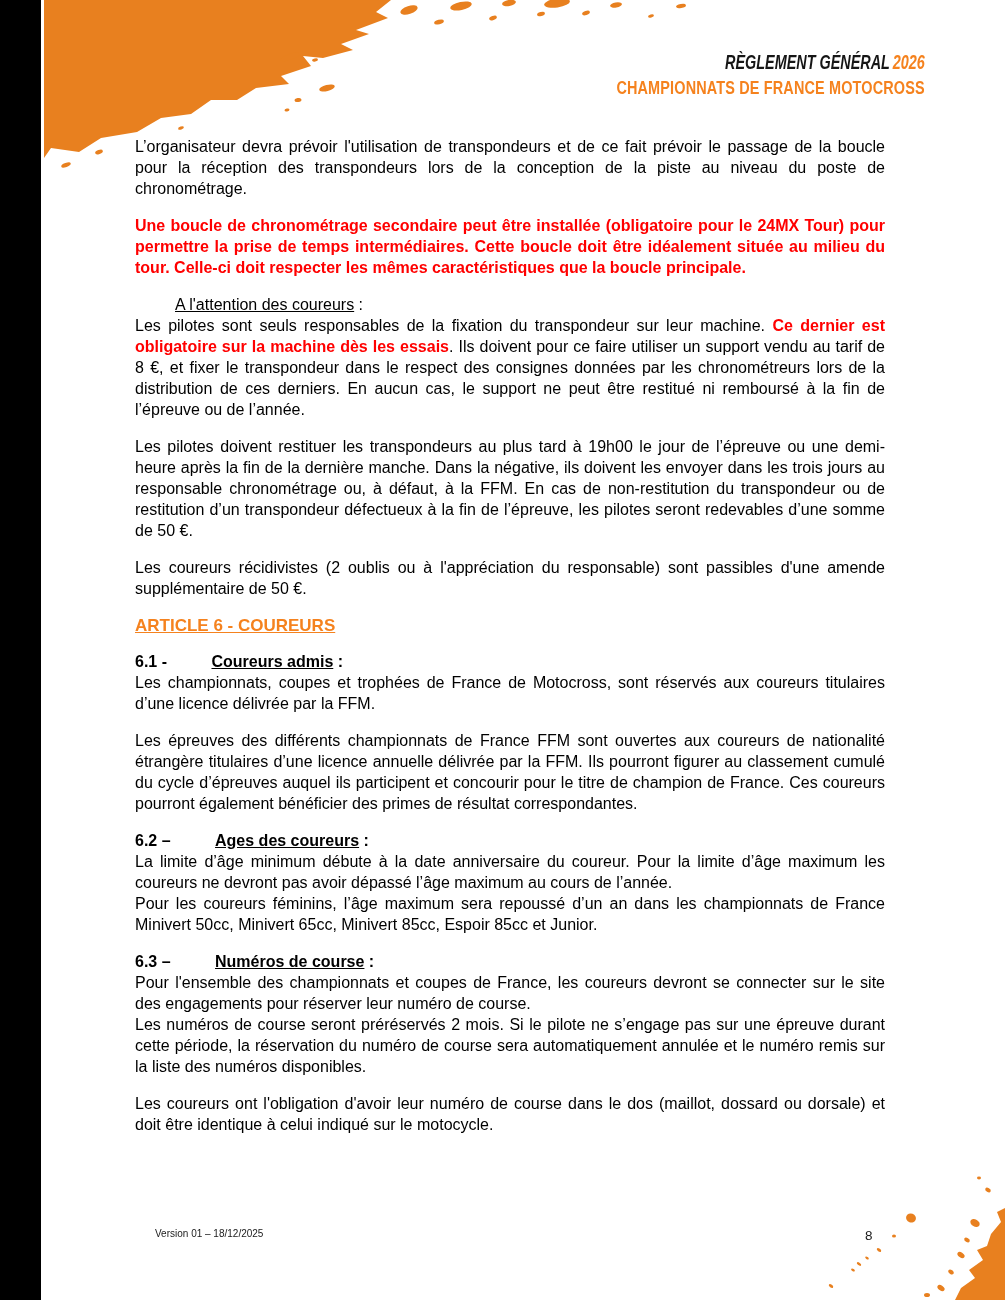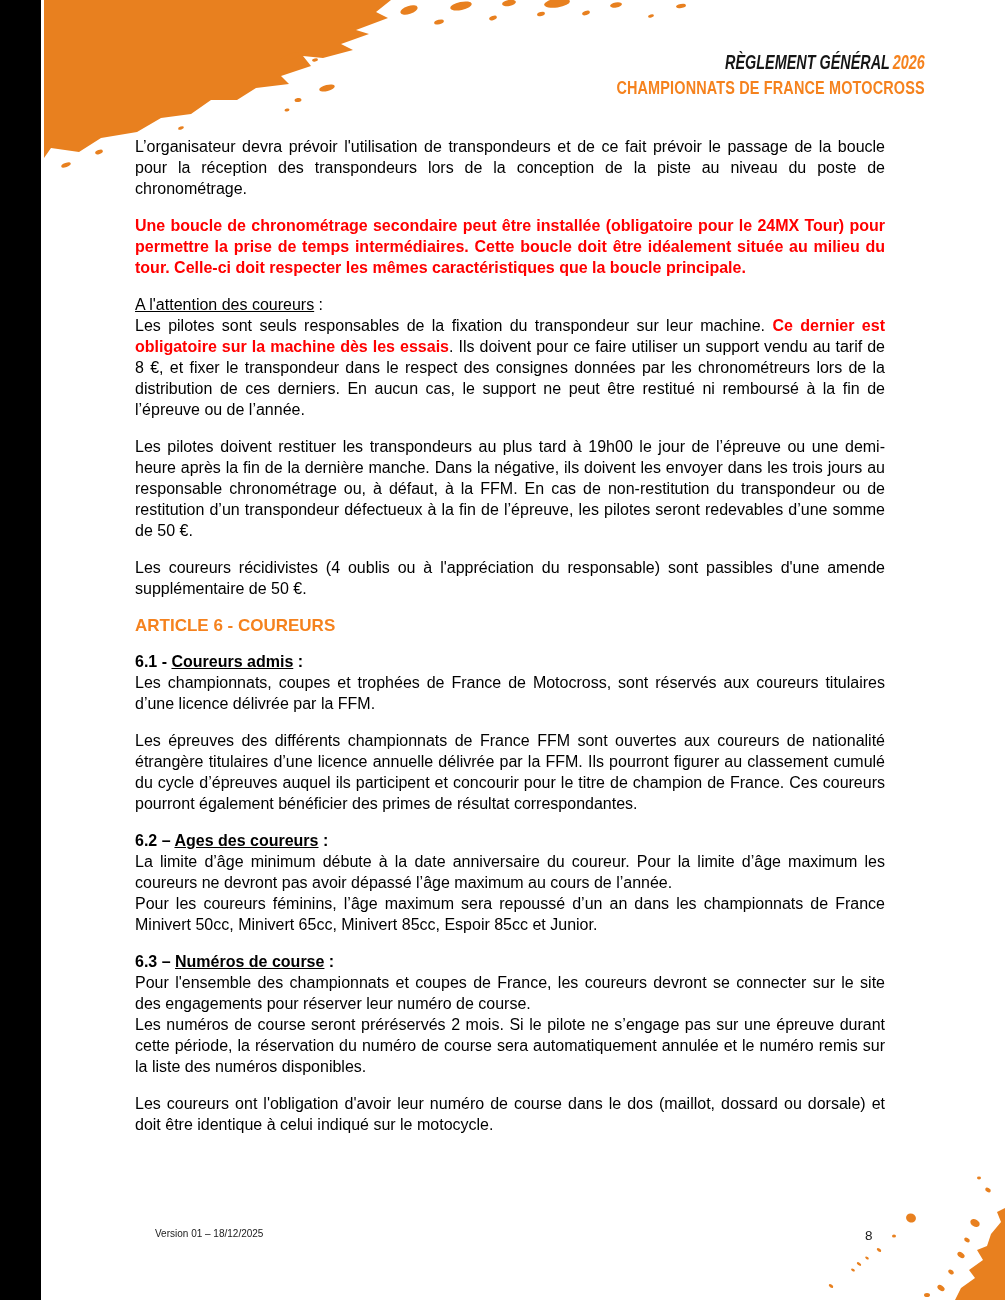--- a/index.html
+++ b/index.html
@@ -24,24 +24,24 @@
     transform:scaleX(0.76);transform-origin:100% 50%;margin-top:3px;
     letter-spacing:0.2px;
   }
   .content{
     position:absolute;left:94px;top:136px;width:750px;
     font-size:16px;line-height:21px;color:#000;text-align:justify;
   }
   .content p{margin:0 0 16px;}
   .content p.tight{margin:0;}
   .redbold{color:#ff0000;font-weight:bold;}
-  .u{text-decoration:underline;}
+  .u{text-decoration:underline;margin-left:40px;}
   h2.article{
     font-size:17px;font-weight:bold;color:#f5821e;
-    margin:16px 0 15px;text-align:left;
+    margin:16px 0 15px;text-align:left;text-decoration:underline;
   }
   h3.section{
     font-size:16px;font-weight:bold;color:#000;
     margin:15px 0 0;text-align:left;
   }
   .footer-version{
     position:absolute;left:114px;top:1228px;font-size:10px;color:#1a1a1a;
   }
   .footer-page{
     position:absolute;left:824px;top:1228px;font-size:13.5px;color:#1a1a1a;
@@ -110,21 +110,21 @@
     <p>L’organisateur devra prévoir l'utilisation de transpondeurs et de ce fait prévoir le passage de la boucle pour la réception des transpondeurs lors de la conception de la piste au niveau du poste de chronométrage.</p>
 
     <p class="redbold">Une boucle de chronométrage secondaire peut être installée (obligatoire pour le 24MX Tour) pour permettre la prise de temps intermédiaires. Cette boucle doit être idéalement située au milieu du tour. Celle-ci doit respecter les mêmes caractéristiques que la boucle principale.</p>
 
     <h3 class="section" style="font-weight:normal;"><span class="u">A l'attention des coureurs</span><span> :</span></h3>
 
     <p><span>Les pilotes sont seuls responsables de la fixation du transpondeur sur leur machine. </span><span class="redbold">Ce dernier est obligatoire sur la machine dès les essais</span><span>. Ils doivent pour ce faire utiliser un support vendu au tarif de 8 €, et fixer le transpondeur dans le respect des consignes données par les chronométreurs lors de la distribution de ces derniers. En aucun cas, le support ne peut être restitué ni remboursé à la fin de l’épreuve ou de l’année.</span></p>
 
     <p>Les pilotes doivent restituer les transpondeurs au plus tard à 19h00 le jour de l’épreuve ou une demi-heure après la fin de la dernière manche. Dans la négative, ils doivent les envoyer dans les trois jours au responsable chronométrage ou, à défaut, à la FFM. En cas de non-restitution du transpondeur ou de restitution d’un transpondeur défectueux à la fin de l’épreuve, les pilotes seront redevables d’une somme de 50 €.</p>
 
-    <p>Les coureurs récidivistes (4 oublis ou à l'appréciation du responsable) sont passibles d'une amende supplémentaire de 50 €.</p>
+    <p>Les coureurs récidivistes (2 oublis ou à l'appréciation du responsable) sont passibles d'une amende supplémentaire de 50 €.</p>
 
     <h2 class="article">ARTICLE 6 - COUREURS</h2>
 
     <h3 class="section"><span>6.1 - </span><span class="u">Coureurs admis</span><span> :</span></h3>
     <p>Les championnats, coupes et trophées de France de Motocross, sont réservés aux coureurs titulaires d’une licence délivrée par la FFM.</p>
     <p>Les épreuves des différents championnats de France FFM sont ouvertes aux coureurs de nationalité étrangère titulaires d’une licence annuelle délivrée par la FFM. Ils pourront figurer au classement cumulé du cycle d’épreuves auquel ils participent et concourir pour le titre de champion de France. Ces coureurs pourront également bénéficier des primes de résultat correspondantes.</p>
 
     <h3 class="section"><span>6.2 – </span><span class="u">Ages des coureurs</span><span> :</span></h3>
     <p class="tight">La limite d’âge minimum débute à la date anniversaire du coureur. Pour la limite d’âge maximum les coureurs ne devront pas avoir dépassé l’âge maximum au cours de l’année.</p>
     <p>Pour les coureurs féminins, l’âge maximum sera repoussé d’un an dans les championnats de France Minivert 50cc, Minivert 65cc, Minivert 85cc, Espoir 85cc et Junior.</p>

